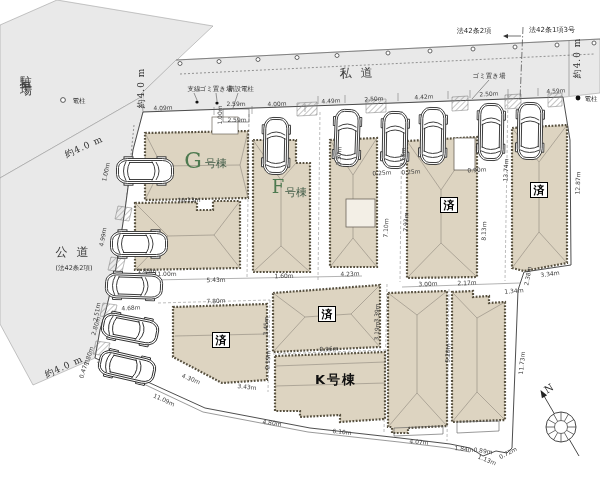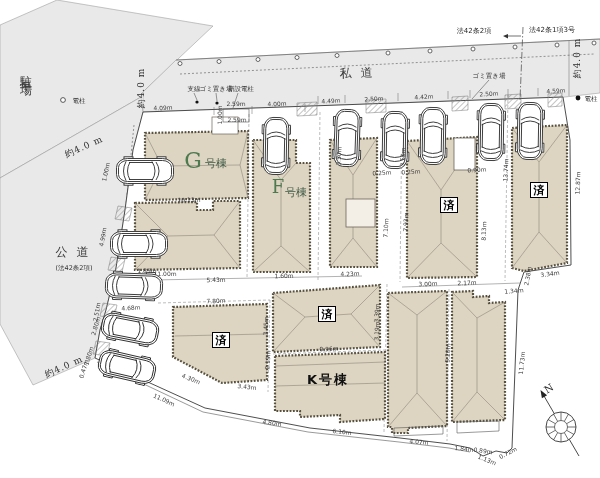--- a/index.html
+++ b/index.html
@@ -238,21 +238,21 @@
     <div class="lbl roadw" style="left: 64px; top: 367px; --r: -24deg;">約4.0 m</div>
     <div class="lbl note" style="left: 79px; top: 101px; --r: 0deg;">電柱</div>
     <div class="lbl note" style="left: 591px; top: 99px; --r: 0deg;">電柱</div>
     <div class="lbl note" style="left: 194px; top: 89px; --r: 0deg;">支線</div>
     <div class="lbl note" style="left: 216px; top: 89px; --r: 0deg;">ゴミ置き場</div>
     <div class="lbl note" style="left: 241px; top: 89px; --r: 0deg;">新設電柱</div>
     <div class="lbl gbig" style="left: 193px; top: 161px; --r: 0deg;">G</div>
     <div class="lbl gsuf" style="left: 216px; top: 163px; --r: 0deg;">号棟</div>
     <div class="lbl fbig" style="left: 278px; top: 187px; --r: 0deg;">F</div>
     <div class="lbl gsuf" style="left: 296px; top: 192px; --r: 0deg;">号棟</div>
-    <div class="lbl k" style="left: 328px; top: 379px; --r: 0deg;">K号棟</div>
+    <div class="lbl k" style="left: 336px; top: 379px; --r: 0deg;">K号棟</div>
     <div class="lbl sold" style="left: 449px; top: 205px; --r: 0deg;">済</div>
     <div class="lbl sold" style="left: 539px; top: 190px; --r: 0deg;">済</div>
     <div class="lbl sold" style="left: 221px; top: 340px; --r: 0deg;">済</div>
     <div class="lbl sold" style="left: 327px; top: 314px; --r: 0deg;">済</div>
     <div class="lbl n" style="left: 549px; top: 389px; --r: -32deg;">N</div>
     <div class="lbl dim" style="left: 163px; top: 108px; --r: -2deg;">4.09m</div>
     <div class="lbl dim" style="left: 236px; top: 104px; --r: 0deg;">2.59m</div>
     <div class="lbl dim" style="left: 220px; top: 115px; --r: -90deg;">1.00m</div>
     <div class="lbl dim" style="left: 237px; top: 120px; --r: 0deg;">2.59m</div>
     <div class="lbl dim" style="left: 277px; top: 104px; --r: -2deg;">4.00m</div>

